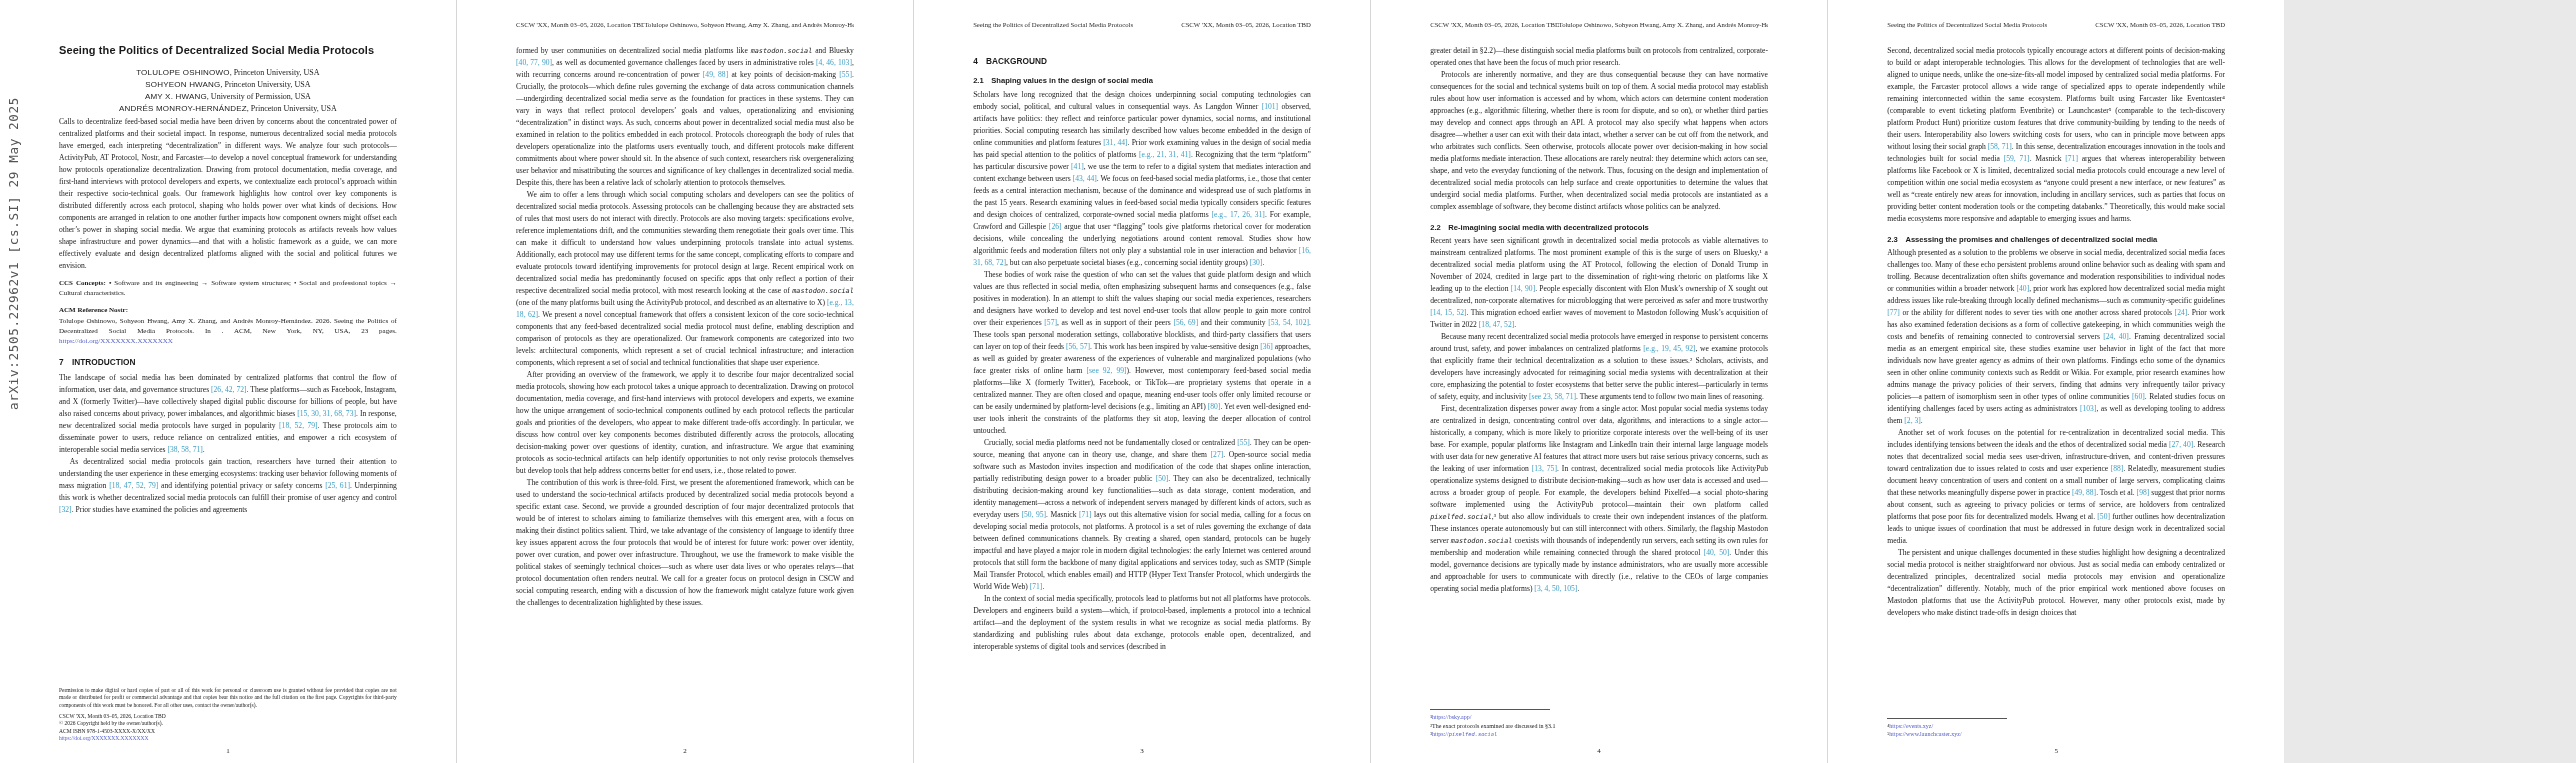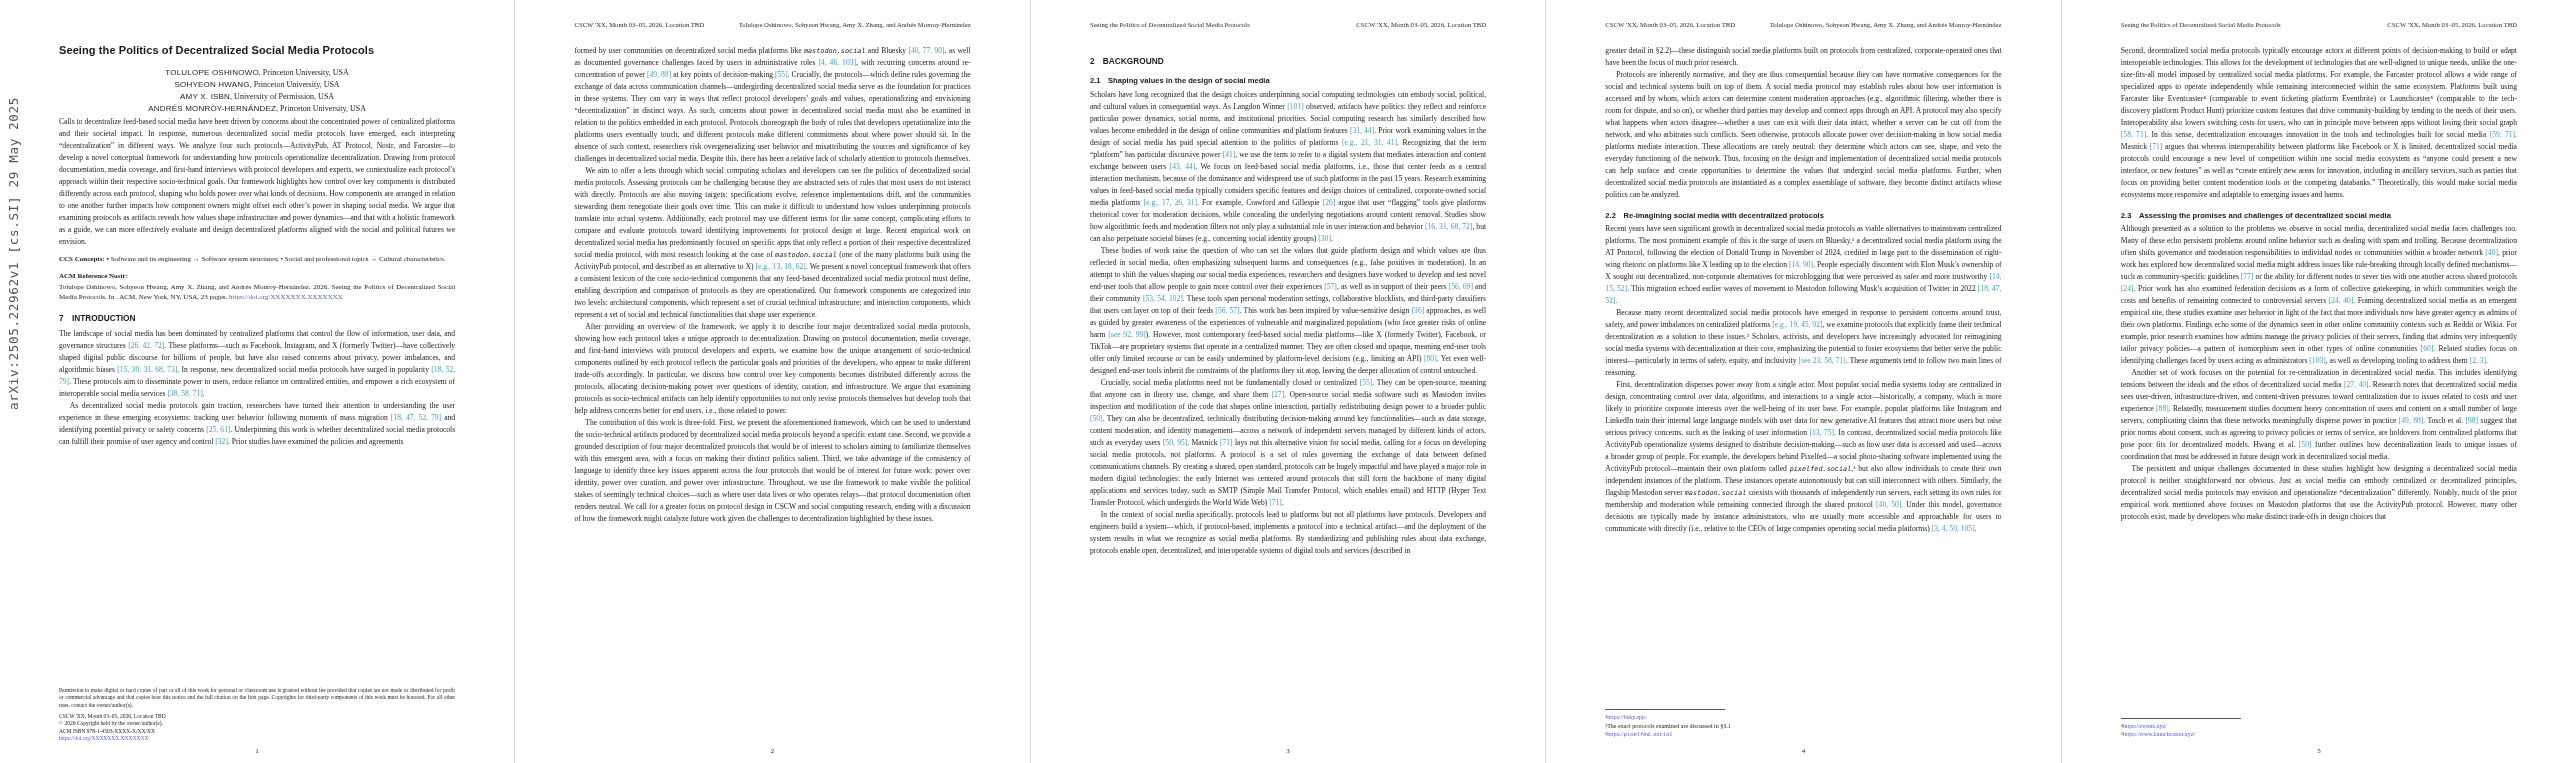--- a/index.html
+++ b/index.html
@@ -1,17 +1,17 @@
 <!DOCTYPE html>
 <html style="--cite: #3f9fc4; --link: #5560c8; --stamp: #545454; --page-bg: #ffffff;font-size:10.2px"><head>
 <meta charset="utf-8">
 <style>
   html,body{margin:0;padding:0;}
   body{width:2576px;height:763px;overflow:hidden;background:#e9e9e9;}
-  #canvas{position:relative;width:2576px;height:763px;}
+  #canvas{position:relative;width:2284px;height:763px;}
   #pages{position:absolute;inset:0;display:flex;gap:1.3px;background:#d6d6d6;}
   .page{position:relative;flex:1 1 0;background:var(--page-bg,#ffffff);overflow:hidden;
         font-family:"Liberation Serif",serif;color:#1a1a1a;}
   .running-header{position:absolute;top:21px;left:59px;right:59px;display:flex;
         justify-content:space-between;font-size:6.7px;color:#2b2b2b;}
   .rh-left{max-width:62%;white-space:nowrap;overflow:hidden;}
   .rh-right{max-width:62%;text-align:right;white-space:nowrap;overflow:hidden;}
   .content{position:absolute;top:45px;left:59px;right:59px;bottom:41px;overflow:hidden;}
   .content.first{top:29px;bottom:83px;}
   .content.has-foot{bottom:68px;}
@@ -44,21 +44,21 @@
 </head>
 <body>
 
 <div id="canvas">
   <main id="pages">
       <section class="page">
         <div class="content first">
           <h1 class="paper-title">Seeing the Politics of Decentralized Social Media Protocols</h1>
           <p class="author-line"><span class="author-name">TOLULOPE OSHINOWO</span><span>, Princeton University, USA</span></p>
           <p class="author-line"><span class="author-name">SOHYEON HWANG</span><span>, Princeton University, USA</span></p>
-          <p class="author-line"><span class="author-name">AMY X. ISBN</span><span>, University of Permission, USA</span></p>
+          <p class="author-line"><span class="author-name">AMY X. HWANG</span><span>, University of Permission, USA</span></p>
           <p class="author-line"><span class="author-name">ANDRÉS MONROY-HERNÁNDEZ</span><span>, Princeton University, USA</span></p>
           <p class="body abstract">Calls to decentralize feed-based social media have been driven by concerns about the concentrated power of centralized platforms and their societal impact. In response, numerous decentralized social media protocols have emerged, each interpreting “decentralization” in different ways. We analyze four such protocols—ActivityPub, AT Protocol, Nostr, and Farcaster—to develop a novel conceptual framework for understanding how protocols operationalize decentralization. Drawing from protocol documentation, media coverage, and first-hand interviews with protocol developers and experts, we contextualize each protocol’s approach within their respective socio-technical goals. Our framework highlights how control over key components is distributed differently across each protocol, shaping who holds power over what kinds of decisions. How components are arranged in relation to one another further impacts how component owners might offset each other’s power in shaping social media. We argue that examining protocols as artifacts reveals how values shape infrastructure and power dynamics—and that with a holistic framework as a guide, we can more effectively evaluate and design decentralized platforms aligned with the social and political futures we envision.</p>
           <p class="meta"><b>CCS Concepts: •</b> Software and its engineering → Software system structures; • Social and professional topics → Cultural characteristics.</p>
           <p class="meta metahead"><b>ACM Reference Nostr:</b></p>
           <p class="meta acmref">Tolulope Oshinowo, Sohyeon Hwang, Amy X. Zhang, and Andrés Monroy-Hernández. 2026. Seeing the Politics of Decentralized Social Media Protocols. In . ACM, New York, NY, USA, 23 pages. <span class="url">https://doi.org/XXXXXXX.XXXXXXX</span></p>
           <h2 class="h1">7 INTRODUCTION</h2>
           <p class="body">The landscape of social media has been dominated by centralized platforms that control the flow of information, user data, and governance structures <span class="cite">[26, 42, 72]</span>. These platforms—such as Facebook, Instagram, and X (formerly Twitter)—have collectively shaped digital public discourse for billions of people, but have also raised concerns about privacy, power imbalances, and algorithmic biases <span class="cite">[15, 30, 31, 68, 73]</span>. In response, new decentralized social media protocols have surged in popularity <span class="cite">[18, 52, 79]</span>. These protocols aim to disseminate power to users, reduce reliance on centralized entities, and empower a rich ecosystem of interoperable social media services <span class="cite">[38, 58, 71]</span>.</p>
           <p class="body indent">As decentralized social media protocols gain traction, researchers have turned their attention to understanding the user experience in these emerging ecosystems: tracking user behavior following moments of mass migration <span class="cite">[18, 47, 52, 79]</span> and identifying potential privacy or safety concerns <span class="cite">[25, 61]</span>. Underpinning this work is whether decentralized social media protocols can fulfill their promise of user agency and control <span class="cite">[32]</span>. Prior studies have examined the policies and agreements</p>
         </div>
         <div class="copyright">
@@ -82,21 +82,21 @@
           <p class="body indent">The contribution of this work is three-fold. First, we present the aforementioned framework, which can be used to understand the socio-technical artifacts produced by decentralized social media protocols beyond a specific extant case. Second, we provide a grounded description of four major decentralized protocols that would be of interest to scholars aiming to familiarize themselves with this emergent area, with a focus on making their distinct politics salient. Third, we take advantage of the consistency of language to identify three key issues apparent across the four protocols that would be of interest for future work: power over identity, power over curation, and power over infrastructure. Throughout, we use the framework to make visible the political stakes of seemingly technical choices—such as where user data lives or who operates relays—that protocol documentation often renders neutral. We call for a greater focus on protocol design in CSCW and social computing research, ending with a discussion of how the framework might catalyze future work given the challenges to decentralization highlighted by these issues.</p>
         </div>
         <div class="pagenum">2</div>
       </section>
       <section class="page">
         <div class="running-header">
           <span class="rh-left">Seeing the Politics of Decentralized Social Media Protocols</span>
           <span class="rh-right">CSCW 'XX, Month 03–05, 2026, Location TBD</span>
         </div>
         <div class="content">
-          <h2 class="h1">2 BACKGROUND</h2>
+          <h2 class="h1">4 BACKGROUND</h2>
           <h3 class="h2">2.1 Shaping values in the design of social media</h3>
           <p class="body">Scholars have long recognized that the design choices underpinning social computing technologies can embody social, political, and cultural values in consequential ways. As Langdon Winner <span class="cite">[101]</span> observed, artifacts have politics: they reflect and reinforce particular power dynamics, social norms, and institutional priorities. Social computing research has similarly described how values become embedded in the design of online communities and platform features <span class="cite">[31, 44]</span>. Prior work examining values in the design of social media has paid special attention to the politics of platforms <span class="cite">[e.g., 21, 31, 41]</span>. Recognizing that the term “platform” has particular discursive power <span class="cite">[41]</span>, we use the term to refer to a digital system that mediates interaction and content exchange between users <span class="cite">[43, 44]</span>. We focus on feed-based social media platforms, i.e., those that center feeds as a central interaction mechanism, because of the dominance and widespread use of such platforms in the past 15 years. Research examining values in feed-based social media typically considers specific features and design choices of centralized, corporate-owned social media platforms <span class="cite">[e.g., 17, 26, 31]</span>. For example, Crawford and Gillespie <span class="cite">[26]</span> argue that user “flagging” tools give platforms rhetorical cover for moderation decisions, while concealing the underlying negotiations around content removal. Studies show how algorithmic feeds and moderation filters not only play a substantial role in user interaction and behavior <span class="cite">[16, 31, 68, 72]</span>, but can also perpetuate societal biases (e.g., concerning social identity groups) <span class="cite">[30]</span>.</p>
           <p class="body indent">These bodies of work raise the question of who can set the values that guide platform design and which values are thus reflected in social media, often emphasizing subsequent harms and consequences (e.g., false positives in moderation). In an attempt to shift the values shaping our social media experiences, researchers and designers have worked to develop and test novel end-user tools that allow people to gain more control over their experiences <span class="cite">[57]</span>, as well as in support of their peers <span class="cite">[56, 69]</span> and their community <span class="cite">[53, 54, 102]</span>. These tools span personal moderation settings, collaborative blocklists, and third-party classifiers that users can layer on top of their feeds <span class="cite">[56, 57]</span>. This work has been inspired by value-sensitive design <span class="cite">[36]</span> approaches, as well as guided by greater awareness of the experiences of vulnerable and marginalized populations (who face greater risks of online harm <span class="cite">[see 92, 99]</span>). However, most contemporary feed-based social media platforms—like X (formerly Twitter), Facebook, or TikTok—are proprietary systems that operate in a centralized manner. They are often closed and opaque, meaning end-user tools offer only limited recourse or can be easily undermined by platform-level decisions (e.g., limiting an API) <span class="cite">[80]</span>. Yet even well-designed end-user tools inherit the constraints of the platforms they sit atop, leaving the deeper allocation of control untouched.</p>
           <p class="body indent">Crucially, social media platforms need not be fundamentally closed or centralized <span class="cite">[55]</span>. They can be open-source, meaning that anyone can in theory use, change, and share them <span class="cite">[27]</span>. Open-source social media software such as Mastodon invites inspection and modification of the code that shapes online interaction, partially redistributing design power to a broader public <span class="cite">[50]</span>. They can also be decentralized, technically distributing decision-making around key functionalities—such as data storage, content moderation, and identity management—across a network of independent servers managed by different kinds of actors, such as everyday users <span class="cite">[50, 95]</span>. Masnick <span class="cite">[71]</span> lays out this alternative vision for social media, calling for a focus on developing social media protocols, not platforms. A protocol is a set of rules governing the exchange of data between defined communications channels. By creating a shared, open standard, protocols can be hugely impactful and have played a major role in modern digital technologies: the early Internet was centered around protocols that still form the backbone of many digital applications and services today, such as SMTP (Simple Mail Transfer Protocol, which enables email) and HTTP (Hyper Text Transfer Protocol, which undergirds the World Wide Web) <span class="cite">[71]</span>.</p>
           <p class="body indent">In the context of social media specifically, protocols lead to platforms but not all platforms have protocols. Developers and engineers build a system—which, if protocol-based, implements a protocol into a technical artifact—and the deployment of the system results in what we recognize as social media platforms. By standardizing and publishing rules about data exchange, protocols enable open, decentralized, and interoperable systems of digital tools and services (described in</p>
         </div>
         <div class="pagenum">3</div>
       </section>
       <section class="page">
         <div class="running-header">

